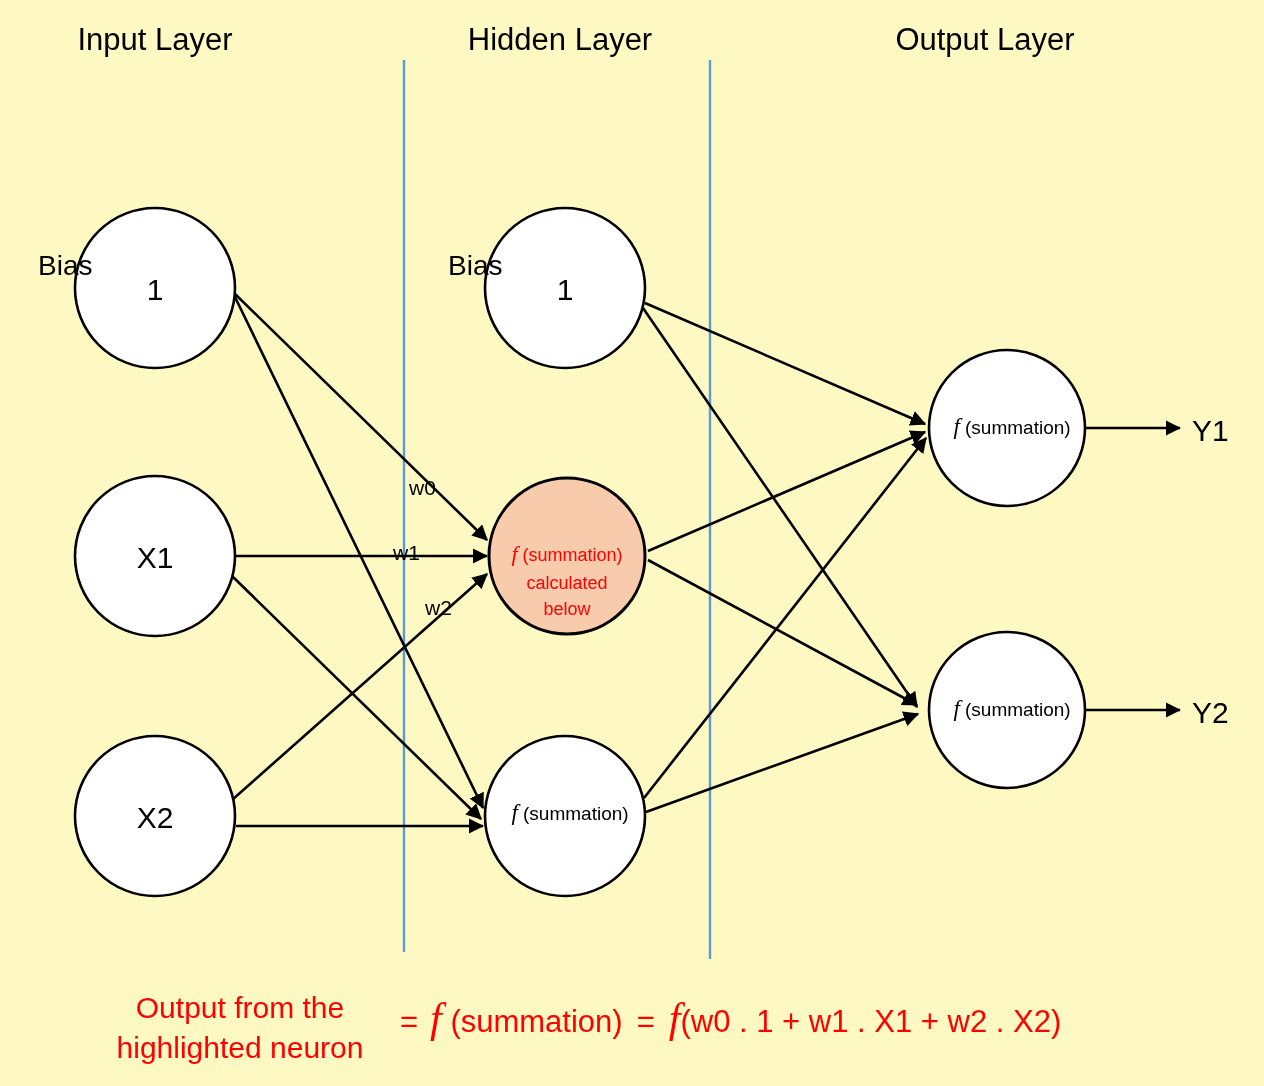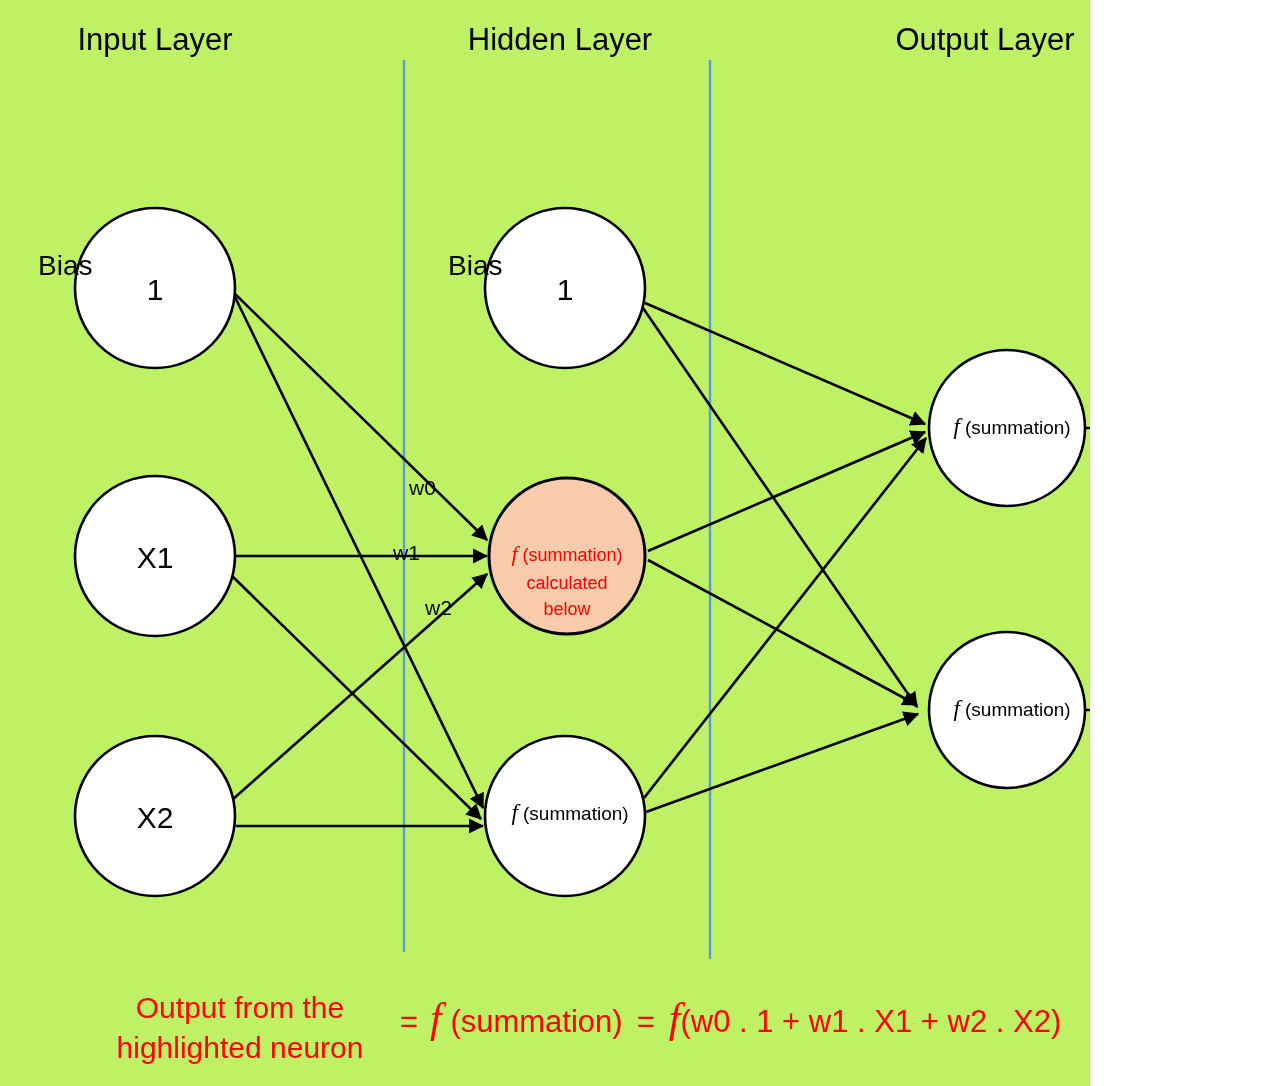--- a/index.html
+++ b/index.html
@@ -6,23 +6,23 @@
     margin: 0;
     padding: 0;
     background: #ffffff;
   }
   body {
     font-family: "Liberation Sans", sans-serif;
     -webkit-font-smoothing: antialiased;
   }
   #canvas {
     position: relative;
-    width: 1090px;
+    width: 1264px;
     height: 1086px;
-    background: #bef264;
+    background: #fef9c3;
     overflow: hidden;
     text-decoration: underline;
   }
   svg.diagram {
     position: absolute;
     left: 0;
     top: 0;
     width: 1264px;
     height: 1086px;
   }

